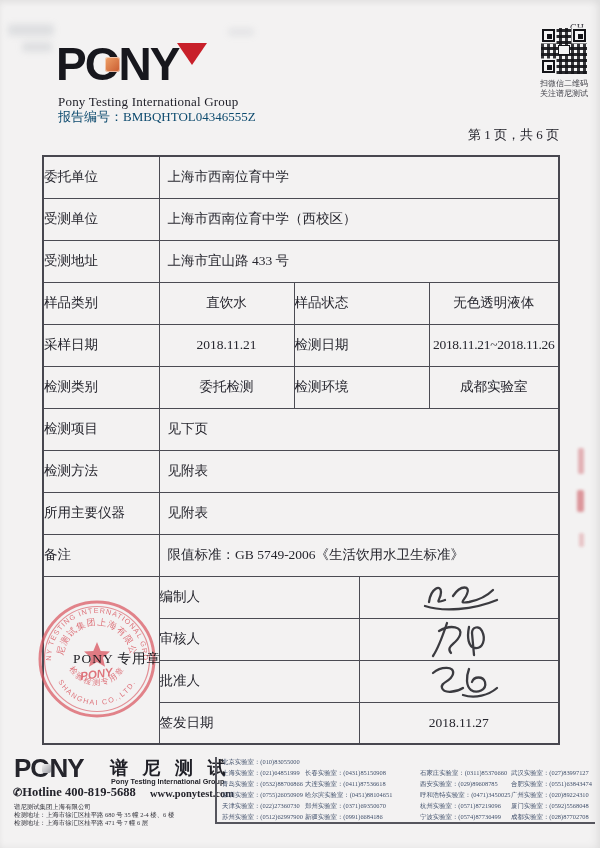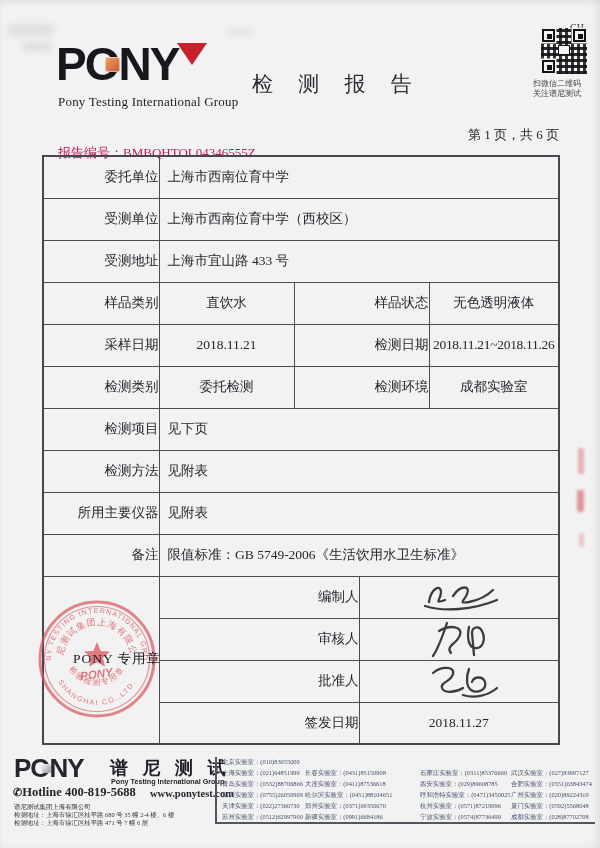--- a/index.html
+++ b/index.html
@@ -36,32 +36,32 @@
     background-image:
       repeating-linear-gradient(0deg, rgba(20,20,24,.9) 0 3px, transparent 3px 6px),
       repeating-linear-gradient(90deg, rgba(20,20,24,.85) 0 3px, rgba(244,244,244,.9) 3px 6px);
   }
   .qr-finder { position:absolute; width:13px; height:13px; border:2.5px solid #141418;
     background:#f4f4f4; box-shadow:0 0 0 1.5px #f4f4f4; }
   .qr-finder::after { content:""; position:absolute; left:2.5px; top:2.5px; width:5px; height:5px; background:#141418; }
   .qr-f-tl { left:1px; top:1px; } .qr-f-tr { right:1px; top:1px; } .qr-f-bl { left:1px; bottom:1px; }
   .qr-center { position:absolute; left:17px; top:17px; width:12px; height:10px; background:#f4f4f4;
     border:1px solid #141418; }
-  .qr-caption { left:533px; top:79px; width:62px; font-size:8px; line-height:10px; color:#43434b; }
-
-  
-  .report-no { left:58px; top:144px; font-size:13px; color:#be185d; }
+  .qr-caption { left:533px; top:79px; width:62px; font-size:8px; line-height:10px; text-align:center; color:#43434b; }
+
+  
+  .report-no { left:58px; top:108px; font-size:13px; color:#0c4a6e; }
   .page-info { left:455px; top:126px; width:104px; font-size:13px; color:#23232b; text-align:right; }
 
   
   table.main { position:absolute; left:42px; top:155px; width:516px;
     border-collapse:collapse; table-layout:fixed; border:2px solid #47474f; }
   table.main td { border:1px solid #4b4b53; height:42px; font-size:13.5px; color:#26262e;
     vertical-align:middle; overflow:hidden; white-space:nowrap; }
-  td.lbl { text-align:right;margin-left:24px; }
+  td.lbl { text-align:left;margin-left:24px; }
   td.val { text-align:left; padding-left:8px; }
   td.ctr { text-align:center; }
   td.sm  { font-size:12.2px; letter-spacing:-.3px; }
   td.stamp-cell { background:transparent; }
   td.sigc { text-align:center; }
   .sig-svg { display:inline-block; vertical-align:middle; }
 
   
   .stamp { left:36px; top:598px; width:122px; height:122px; z-index:3; }
   .stamp svg { opacity:.88; }
@@ -110,21 +110,20 @@
   <div class="abs bleed b1"></div>
   <div class="abs bleed b2"></div>
   <div class="abs bleed b3"></div>
 
   <div class="abs logo-wrap">
     <div class="logo-text">PONY</div>
     <div class="logo-o-square"></div>
     <div class="logo-y-tri"></div>
   </div>
   <div class="abs logo-sub">Pony Testing International Group</div>
-  <div class="abs doc-title">检 测 报 告</div>
   <div class="abs corner-tag">CH</div>
 
   <div class="abs qr">
     <div class="qr-finder qr-f-tl"></div>
     <div class="qr-finder qr-f-tr"></div>
     <div class="qr-finder qr-f-bl"></div>
     <div class="qr-center"></div>
   </div>
   <div class="abs qr-caption">
     <div>扫微信二维码</div>

